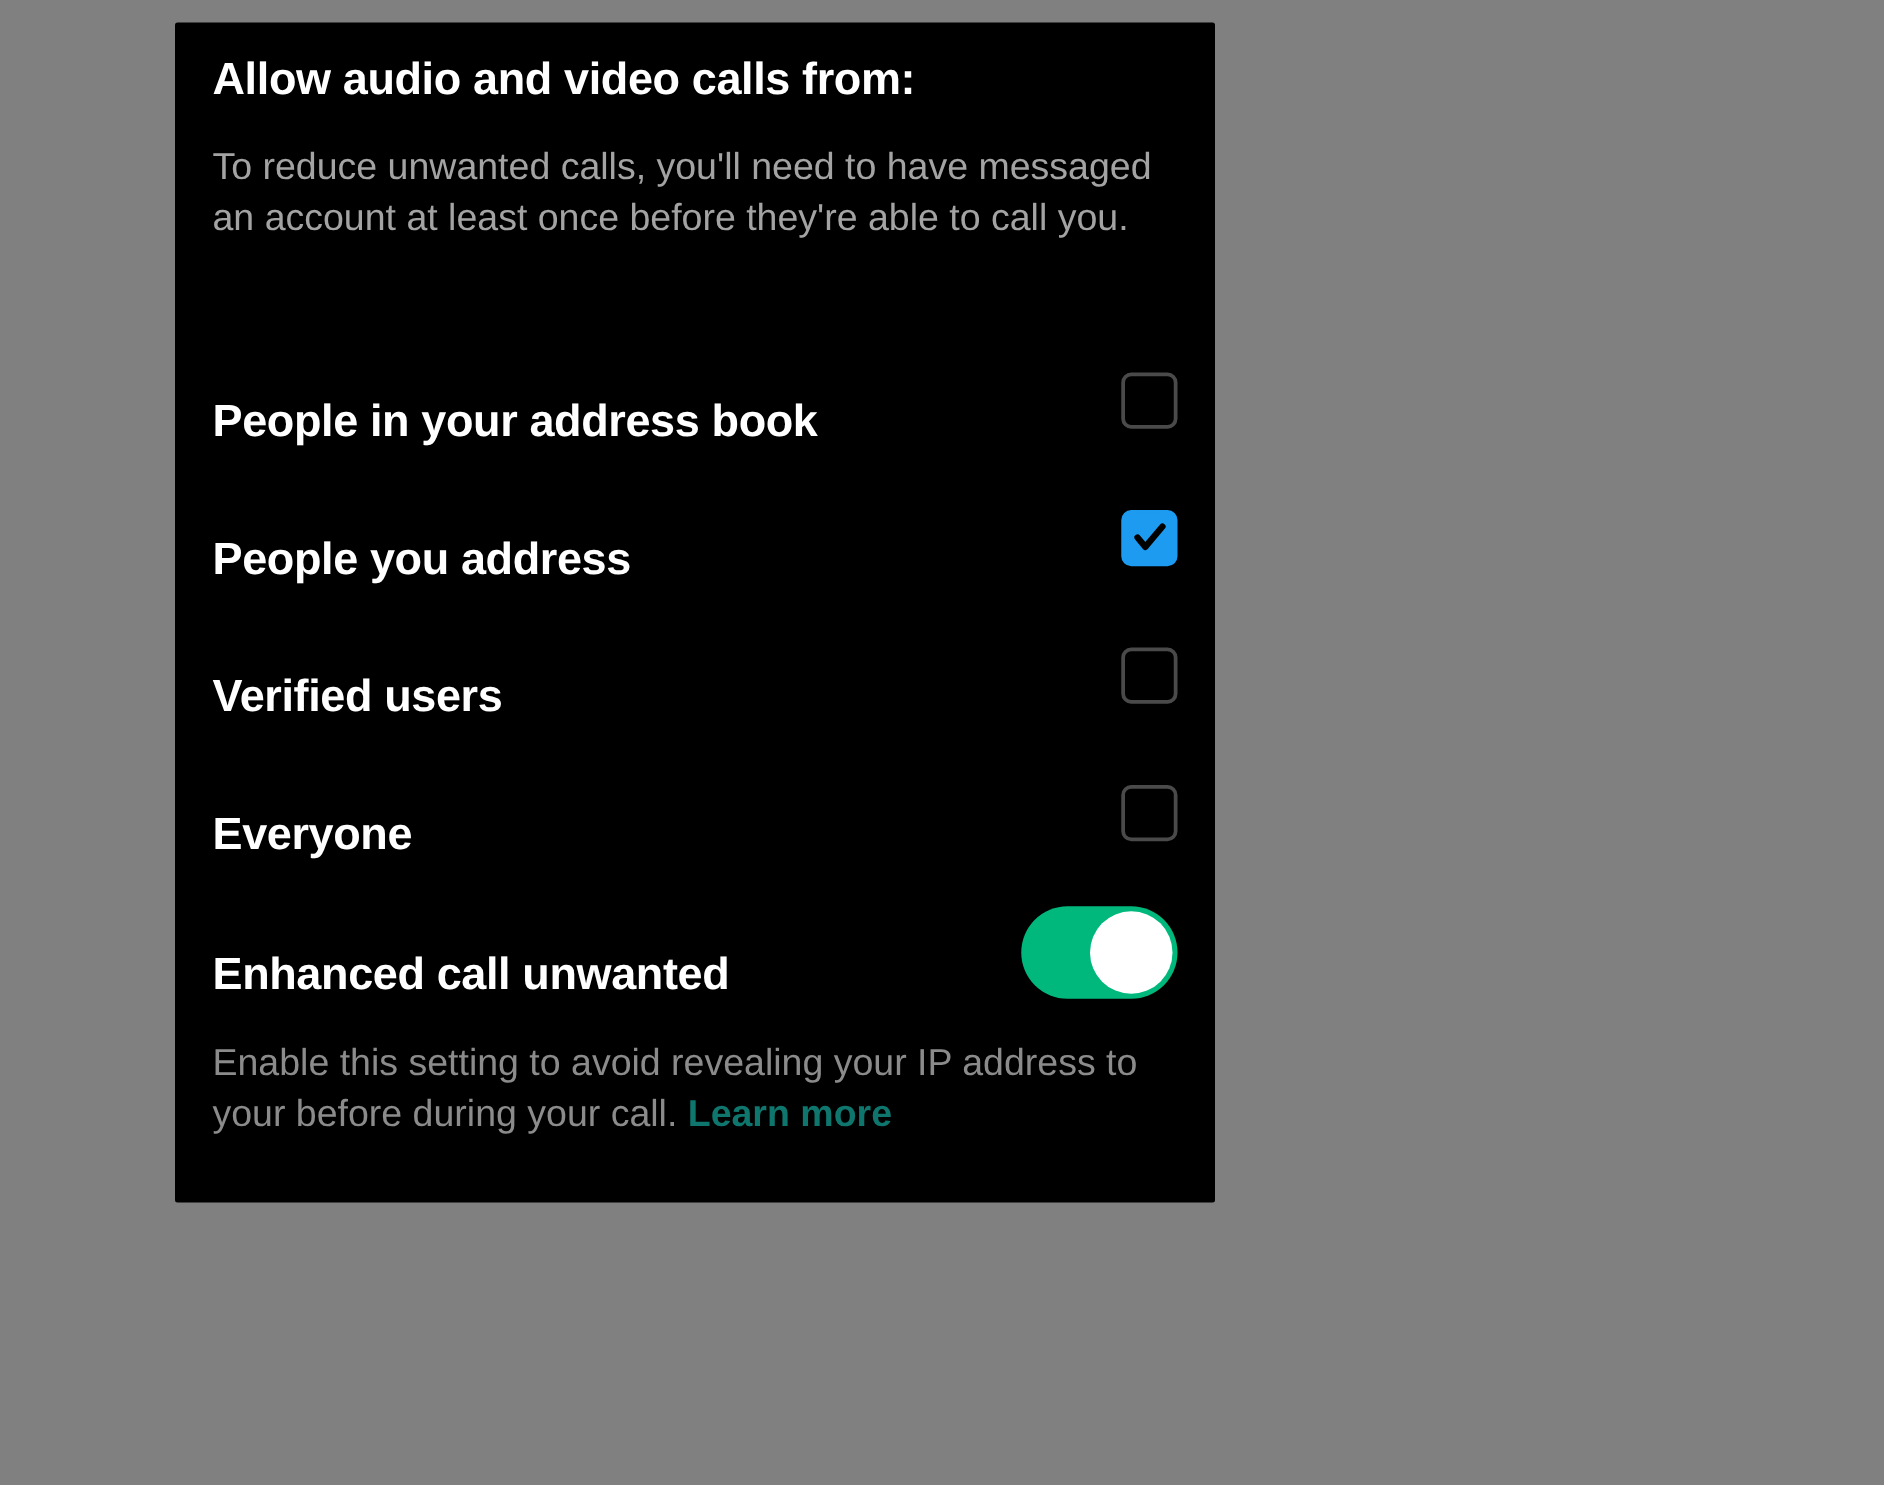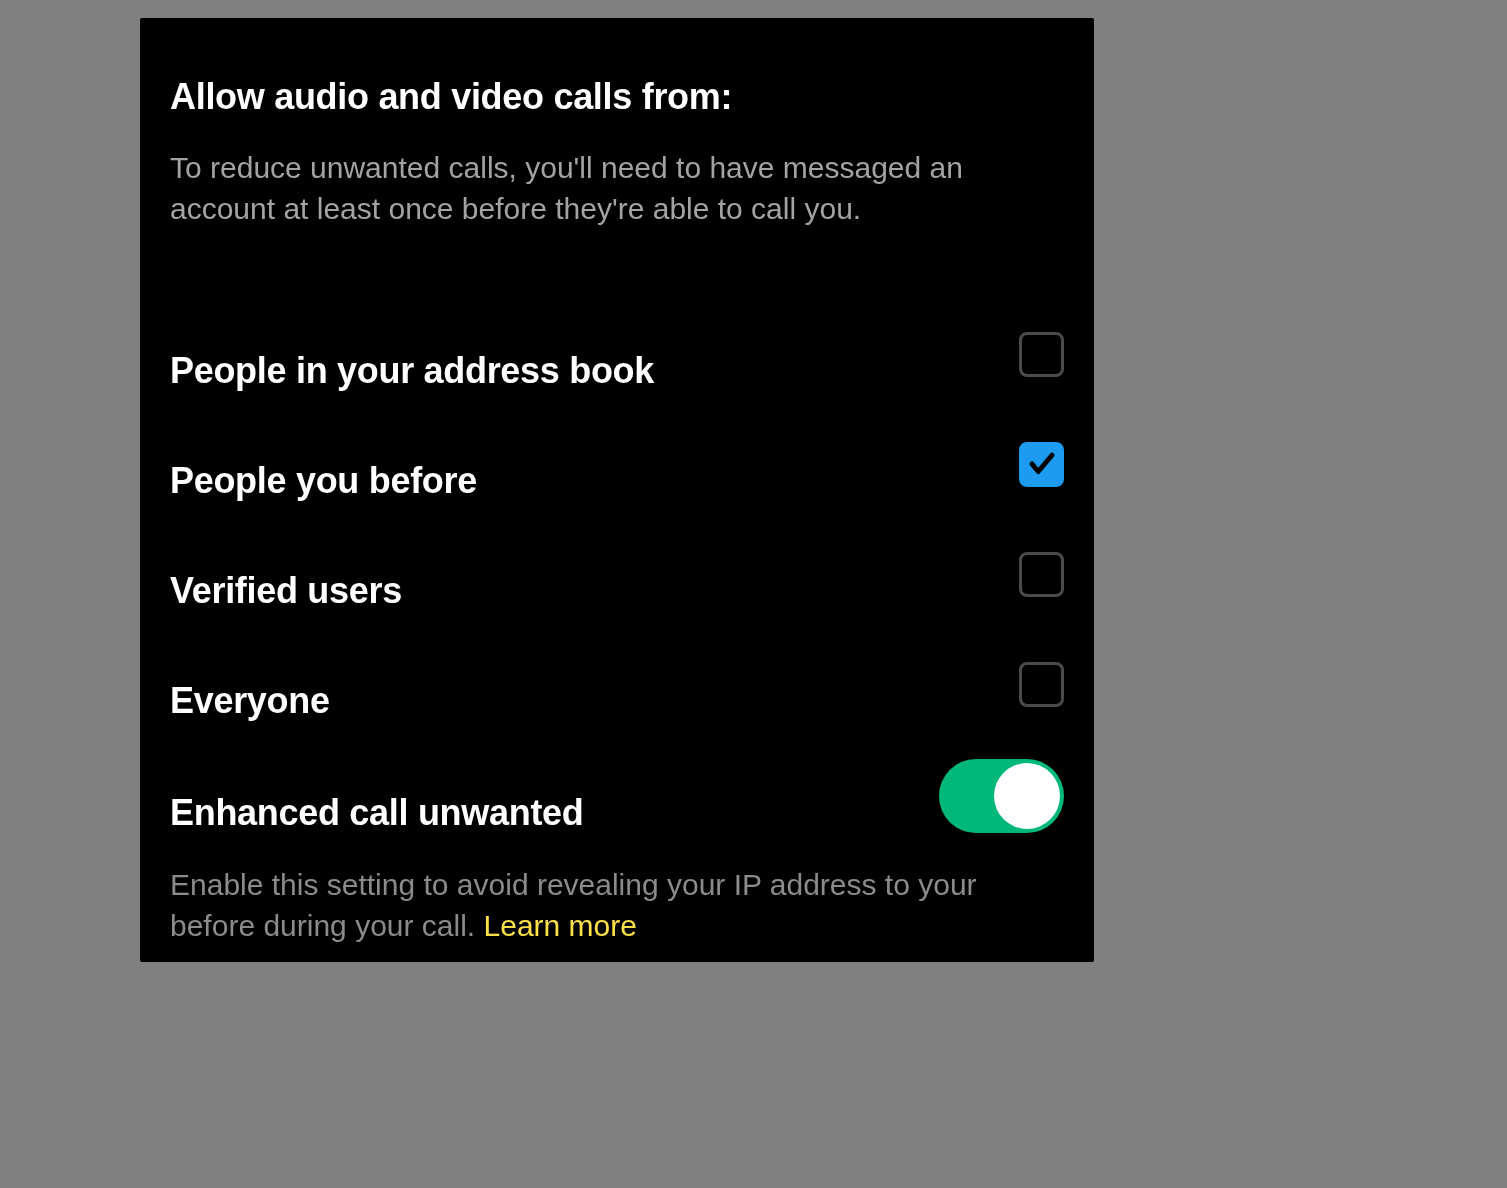--- a/index.html
+++ b/index.html
@@ -12,25 +12,25 @@
       font-family: -apple-system, BlinkMacSystemFont, "Segoe UI", Helvetica, Arial, sans-serif;
       width: 1507px;
       height: 1188px;
       overflow: hidden;
       position: relative;
     }
     .panel {
       position: absolute;
       left: 140px;
       top: 18px;
-      width: 954px;
+      width: 832px;
       height: 944px;
       background: #000;
       border-radius: 2px;
-      padding: 58px 30px 30px 30px;
+      padding: 24px 30px 30px 30px;
     }
     .section-title {
       color: #fff;
       font-size: 36px;
       font-weight: 700;
       letter-spacing: -0.3px;
       margin-bottom: 30px;
     }
     .section-desc {
       color: #a3a3a3;
@@ -98,40 +98,41 @@
       margin-top: 2px;
     }
     .privacy-desc {
       color: #8b8b8b;
       font-size: 30px;
       line-height: 1.35;
       max-width: 890px;
       margin-top: 14px;
     }
     .learn-link {
-      color: #fde047;
+      color: #0f766e;
       cursor: pointer;
+      font-weight: bold;
     }
   </style>
 </head>
 <body>
 
 <div class="panel">
 
   <div class="section-title">Allow audio and video calls from:</div>
 
   <div class="section-desc">To reduce unwanted calls, you'll need to have messaged an account at least once before they're able to call you.</div>
 
   <div class="option-row">
     <div class="option-label">People in your address book</div>
     <div class="checkbox"></div>
   </div>
 
   <div class="option-row">
-    <div class="option-label">People you before</div>
+    <div class="option-label">People you address</div>
     <div class="checkbox checked">
       <svg viewBox="0 0 24 24">
         <path d="M4 12 L9 18 L20 5" stroke="#000" stroke-width="4" fill="none" stroke-linecap="round" stroke-linejoin="round"></path>
       </svg>
     </div>
   </div>
 
   <div class="option-row">
     <div class="option-label">Verified users</div>
     <div class="checkbox"></div>

